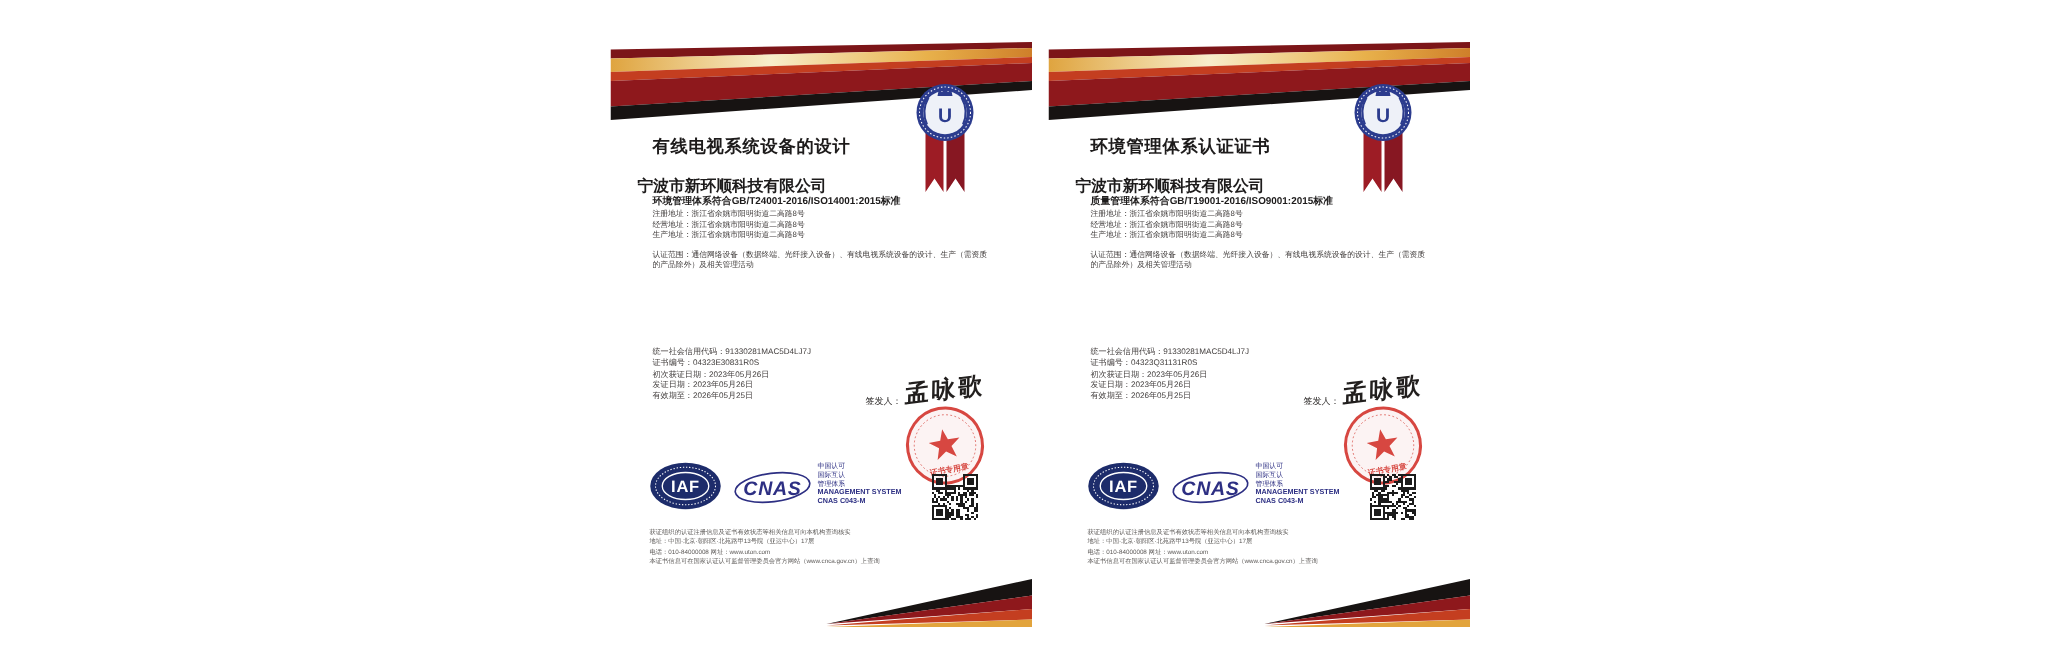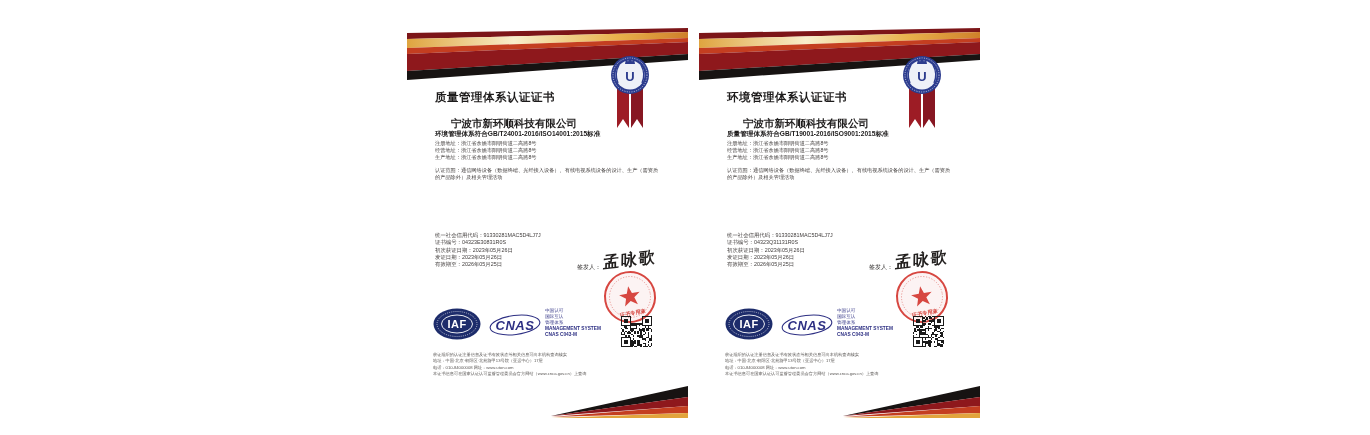--- a/index.html
+++ b/index.html
@@ -6,21 +6,21 @@
   .stage{position:relative;width:1370px;height:435px;background:#ffffff;overflow:hidden;
          font-family:"Liberation Sans","DejaVu Sans",sans-serif;color:#231f20;}
   .cert{position:absolute;top:20px;width:285px;height:405px;background:#fff;}
   .cert-0{left:405px;}
   .cert-1{left:697px;}
 
   .banner{position:absolute;left:2px;top:8px;width:281px;height:52px;}
   .medal{position:absolute;left:198px;top:28px;width:54px;height:90px;}
 
   .title{position:absolute;left:30px;top:70px;font-size:11.5px;font-weight:bold;color:#1d1b1b;letter-spacing:0.5px;white-space:nowrap;}
-  .company{position:absolute;left:46px;top:97px;font-size:10.5px;font-weight:bold;color:#1d1b1b;white-space:nowrap;}
+  .company{position:absolute;left:20px;top:97px;font-size:10.5px;font-weight:bold;color:#1d1b1b;white-space:nowrap;}
   .standard{position:absolute;left:30px;top:110px;font-size:6.6px;font-weight:bold;color:#1d1b1b;white-space:nowrap;}
 
   .addresses{position:absolute;left:30px;top:120px;font-size:5.2px;line-height:6.8px;color:#413d3c;}
   .scope{position:absolute;left:30px;top:147px;width:228px;font-size:5.2px;line-height:6.6px;color:#413d3c;}
 
   .fields{position:absolute;left:30px;top:212px;font-size:5.4px;line-height:7.3px;color:#413d3c;}
 
   .issuer{position:absolute;left:172px;top:243px;font-size:6px;color:#2b2827;}
   .sig{position:absolute;left:198px;top:230px;font-size:16px;font-weight:bold;color:#221f1e;
        transform:rotate(-7deg) skewX(-8deg);letter-spacing:2px;white-space:nowrap;}
@@ -71,21 +71,21 @@
       <polygon points="28,40 40,40 40,80 34,71 28,80" fill="#871722"></polygon>
       <circle cx="27" cy="27" r="19" fill="#2c3c8e"></circle>
       <circle cx="27" cy="27" r="17" fill="none" stroke="#ffffff" stroke-width="0.7" stroke-dasharray="1,1.4"></circle>
       <circle cx="27" cy="27" r="14.5" fill="#eef1f8"></circle>
       <path d="M15,35 Q11,26 16,17" fill="none" stroke="#2c3c8e" stroke-width="1.4"></path>
       <path d="M39,35 Q43,26 38,17" fill="none" stroke="#2c3c8e" stroke-width="1.4"></path>
       <polygon points="22,16 32,16 31,11 29,13.5 27,10 25,13.5 23,11" fill="#2c3c8e"></polygon>
       <text class="medal-u" x="27" y="33" text-anchor="middle">U</text>
     </svg>
 
-    <div class="title">质量管理体系认证证书</div>
+    <div class="title">有线电视系统设备的设计</div>
     <div class="company">宁波市新环顺科技有限公司</div>
     <div class="standard">环境管理体系符合GB/T24001-2016/ISO14001:2015标准</div>
 
     <div class="addresses">
       <div>注册地址：浙江省余姚市阳明街道二高路8号</div>
       <div>经营地址：浙江省余姚市阳明街道二高路8号</div>
       <div>生产地址：浙江省余姚市阳明街道二高路8号</div>
     </div>
 
     <div class="scope">认证范围：通信网络设备（数据终端、光纤接入设备）、有线电视系统设备的设计、生产（需资质的产品除外）及相关管理活动</div>

